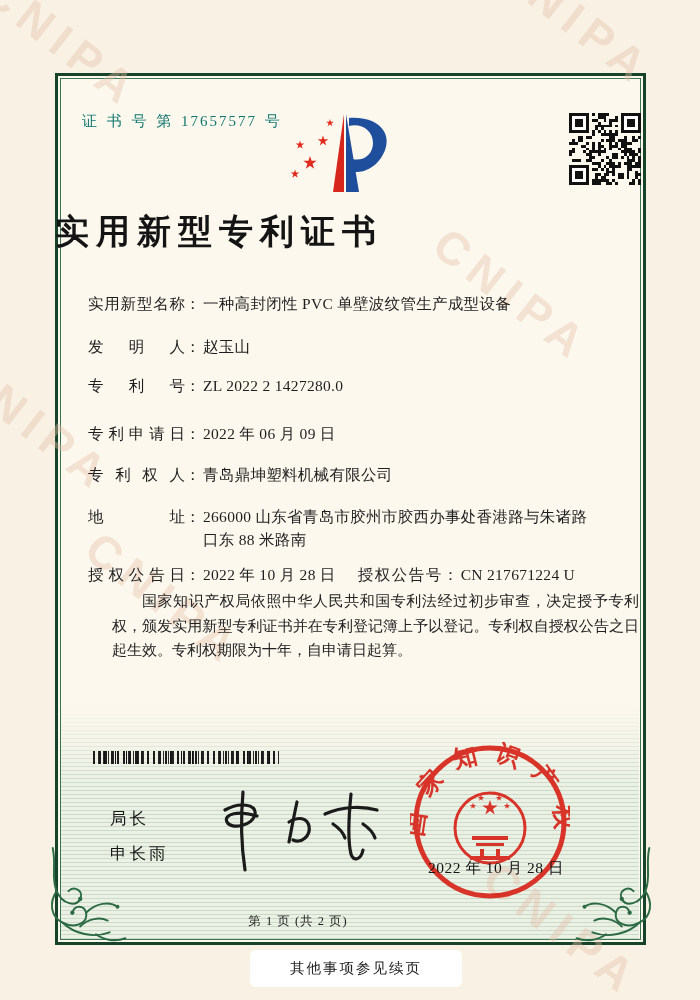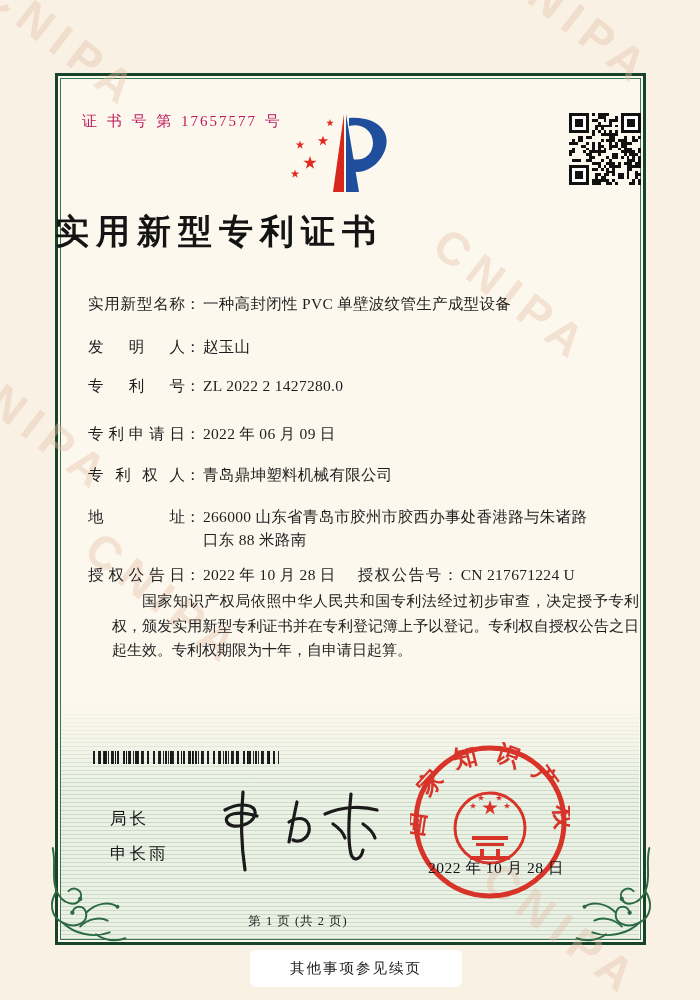--- a/index.html
+++ b/index.html
@@ -27,21 +27,21 @@
     background:
       repeating-linear-gradient(0deg, rgba(120,160,125,0.28) 0 1px, rgba(0,0,0,0) 1px 4px),
       #ecf1e5;
   }
   .band::before{
     content:"";position:absolute;left:0;top:0;right:0;height:85px;
     background:linear-gradient(#fdf8ee, rgba(253,248,238,0));
   }
   .cert-no{
     position:absolute;left:82px;top:112px;font-size:15px;letter-spacing:2px;
-    word-spacing:2px;color:#be185d;
+    word-spacing:2px;color:#0f766e;
   }
   .logo{position:absolute;left:283px;top:108px;width:120px;height:94px;}
   .qr{position:absolute;left:569px;top:113px;width:72px;height:72px;}
   .title{
     position:absolute;left:55px;top:209px;width:591px;text-align:left;
     font-size:34px;font-weight:bold;letter-spacing:7px;color:#141414;
   }
   .fields{position:absolute;left:88px;top:292px;width:528px;font-size:15.5px;}
   .row{display:flex;line-height:23px;}
   .lbl{width:97px;text-align:justify;text-align-last:justify;flex:none;}

